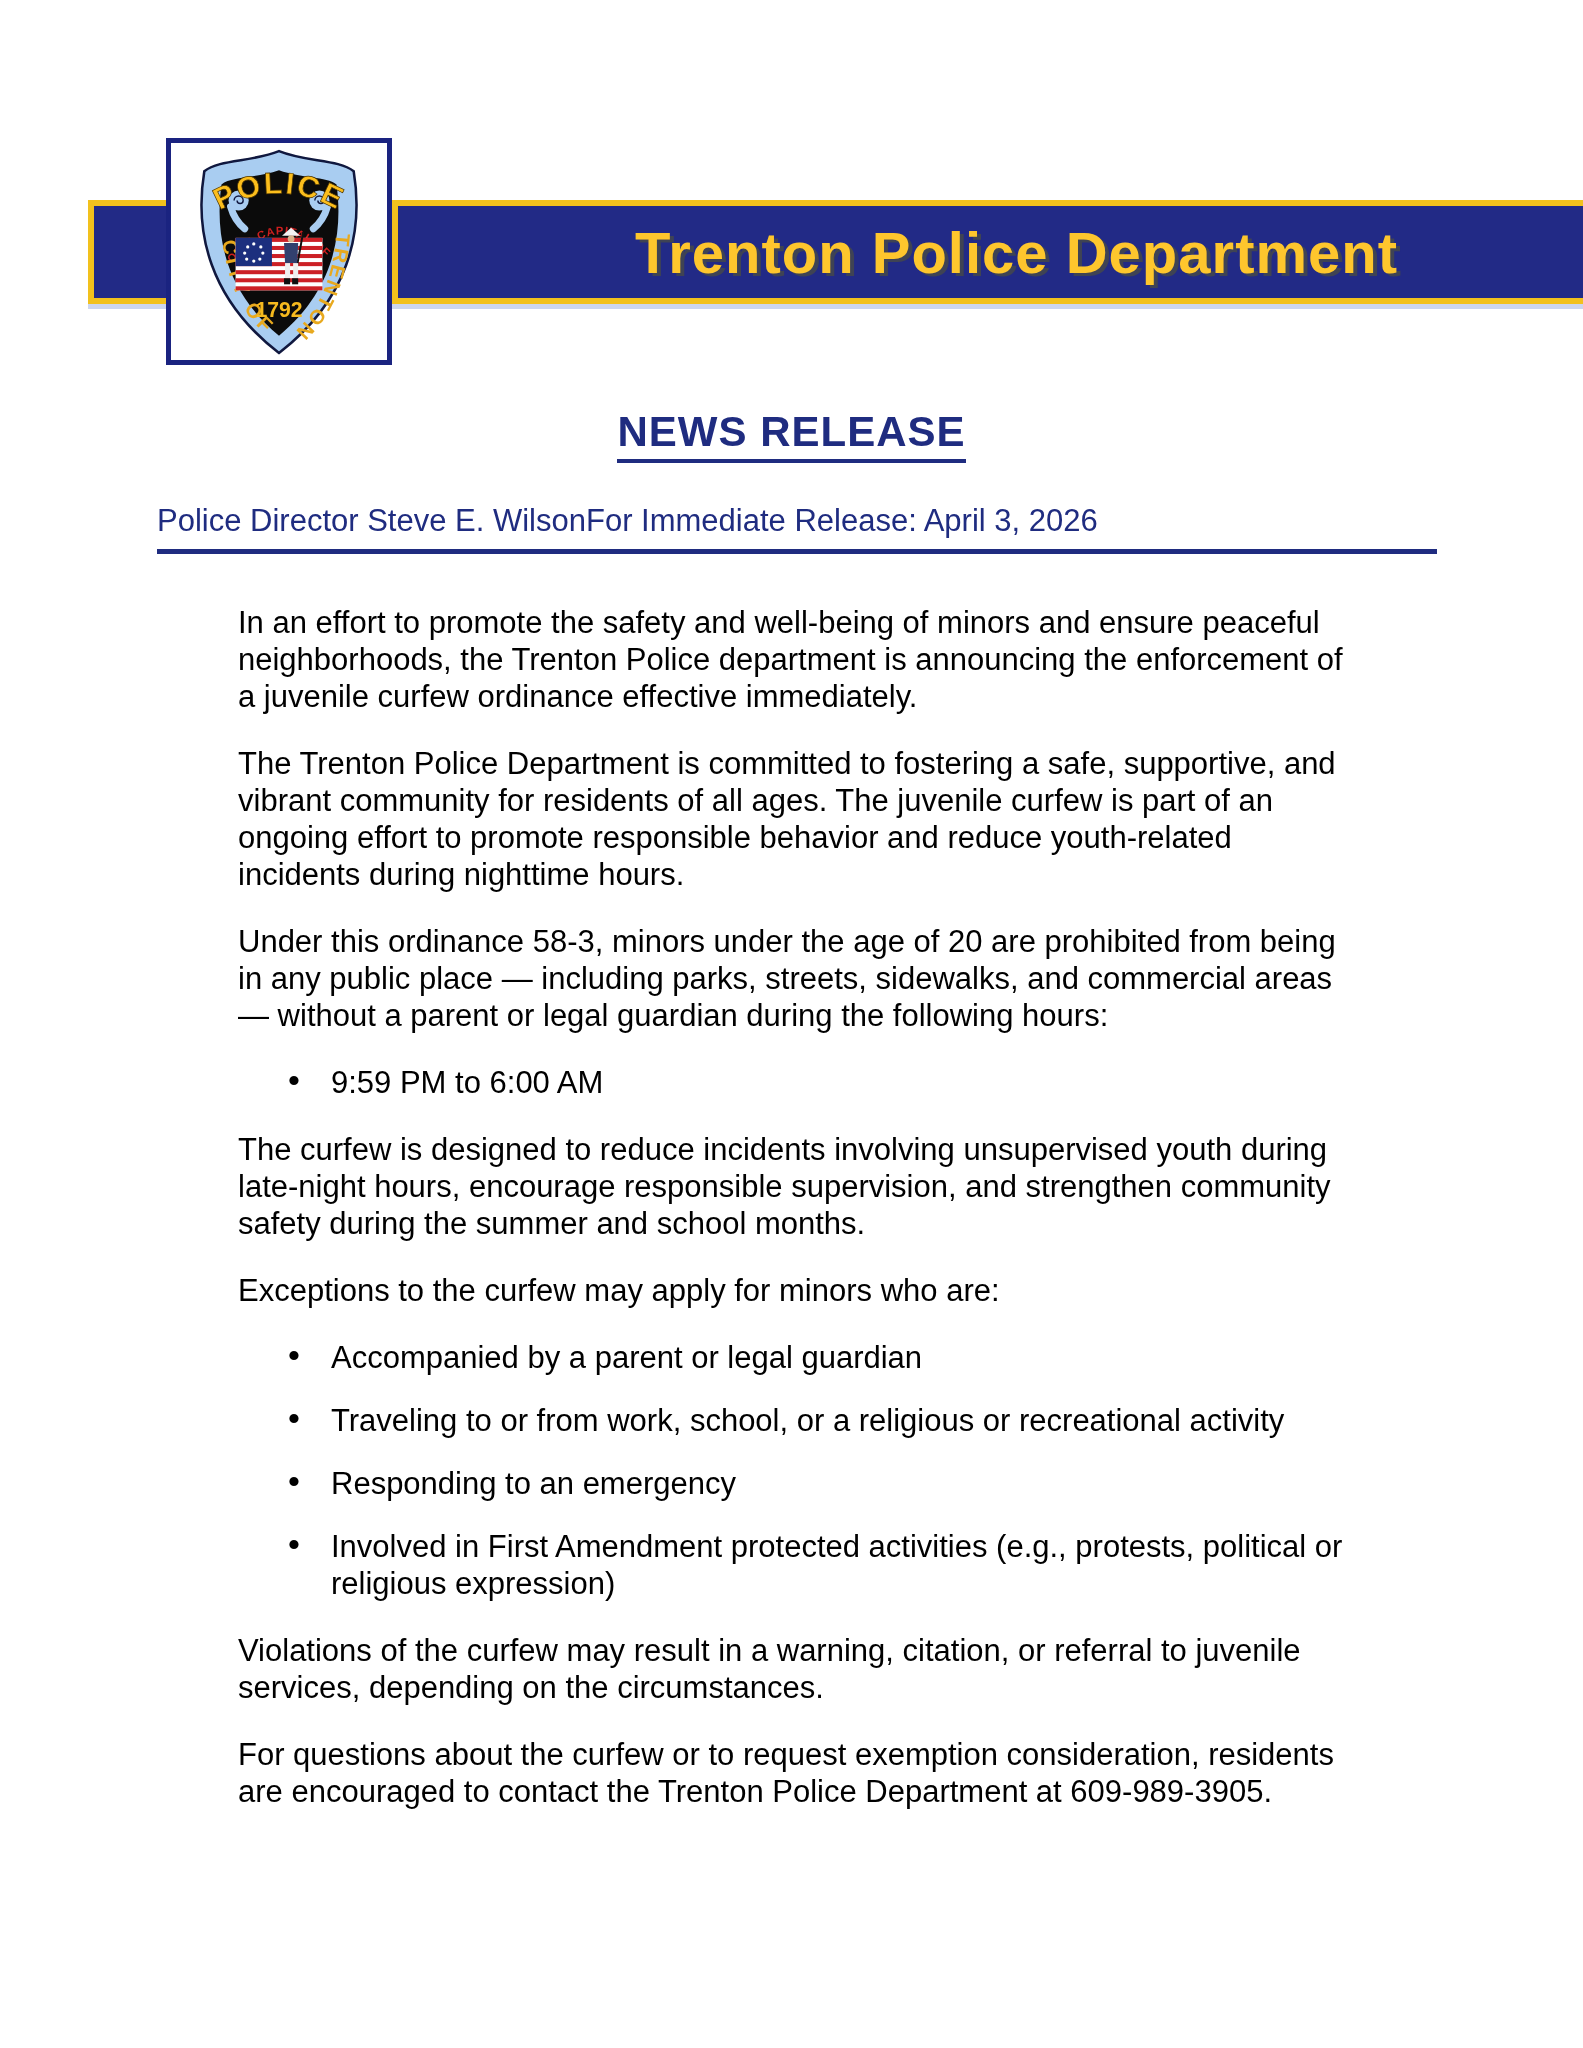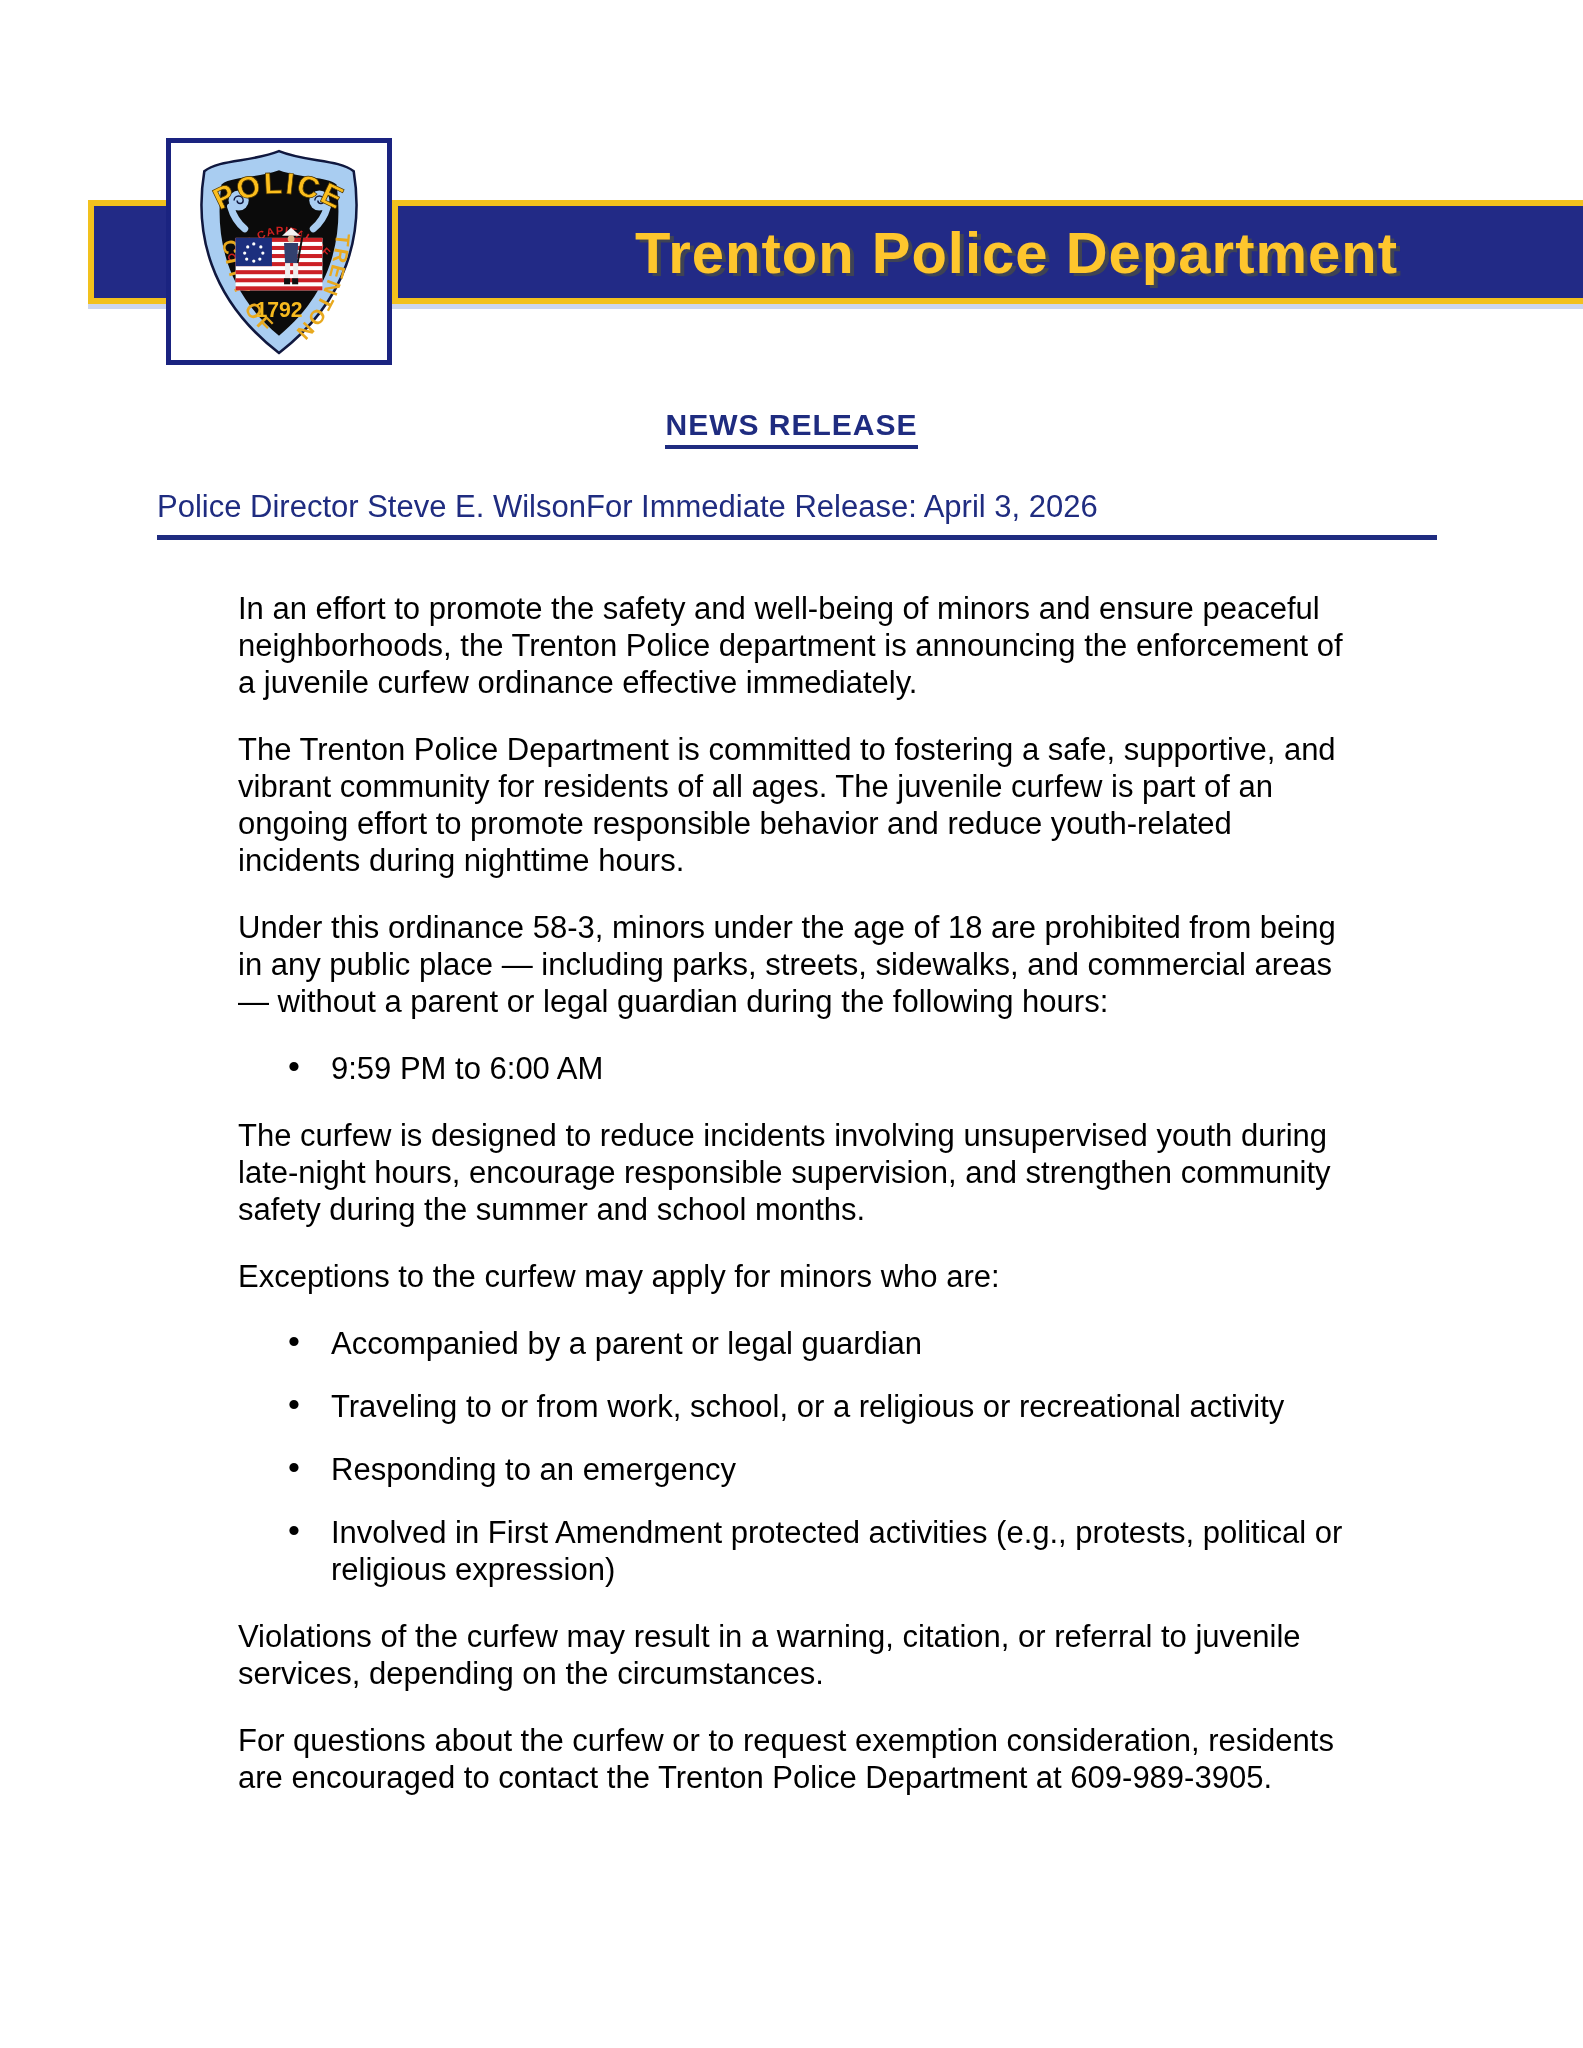--- a/index.html
+++ b/index.html
@@ -35,21 +35,21 @@
     width:226px; height:227px;
     background:#ffffff;
     border:5px solid #1a2380;
     z-index:2;
   }
   .logo-box svg { width:100%; height:100%; display:block; }
   
   .news-release { text-align:center; margin-top:44px; }
   .news-release span {
     display:inline-block;
-    font-size:30px; font-weight:bold; letter-spacing:1px;
+    font-size:42px; font-weight:bold; letter-spacing:1px;
     color:#1f2c80;
     border-bottom:4px solid #1f2c80;
     padding-bottom:3px;
   }
   
   .byline {
     display:flex; align-items:baseline;
     margin:40px 146px 0 157px;
     padding-bottom:10px;
     border-bottom:5px solid #1f2c80;
@@ -167,21 +167,21 @@
 </div>
 
 <div class="content">
   <p>In an effort to promote the safety and well-being of minors and ensure peaceful
 neighborhoods, the Trenton Police department is announcing the enforcement of
 a juvenile curfew ordinance effective immediately.</p>
   <p>The Trenton Police Department is committed to fostering a safe, supportive, and
 vibrant community for residents of all ages. The juvenile curfew is part of an
 ongoing effort to promote responsible behavior and reduce youth-related
 incidents during nighttime hours.</p>
-  <p><span>Under this ordinance </span><b>58-3</b><span>, minors under the age of 18 are prohibited from being
+  <p><span>Under this ordinance </span><b>58-3</b><span>, minors under the age of 20 are prohibited from being
 in any public place — including parks, streets, sidewalks, and commercial areas
 — without a parent or legal guardian during the following hours:</span></p>
 
   <ul class="plain">
     <li>
       <span class="li-line">9:59 PM to 6:00 AM</span>
     </li>
   </ul>
 
   <p>The curfew is designed to reduce incidents involving unsupervised youth during

